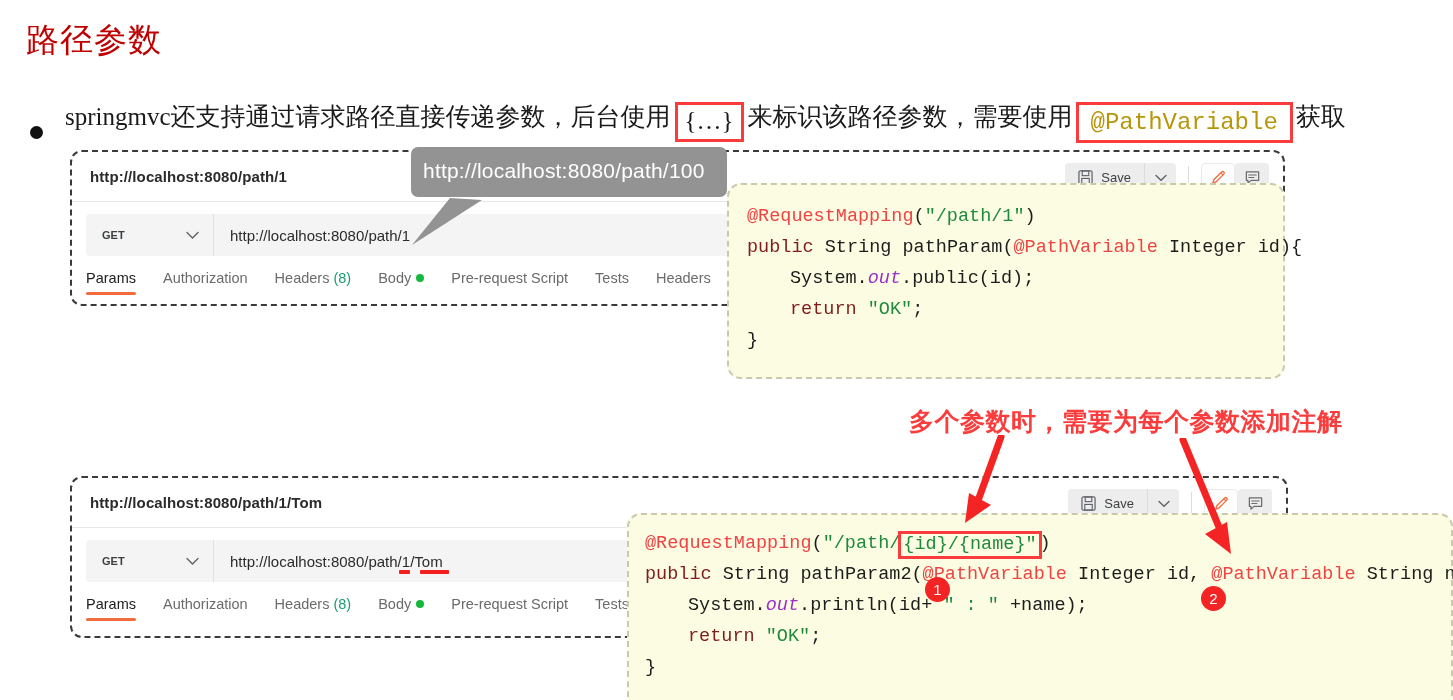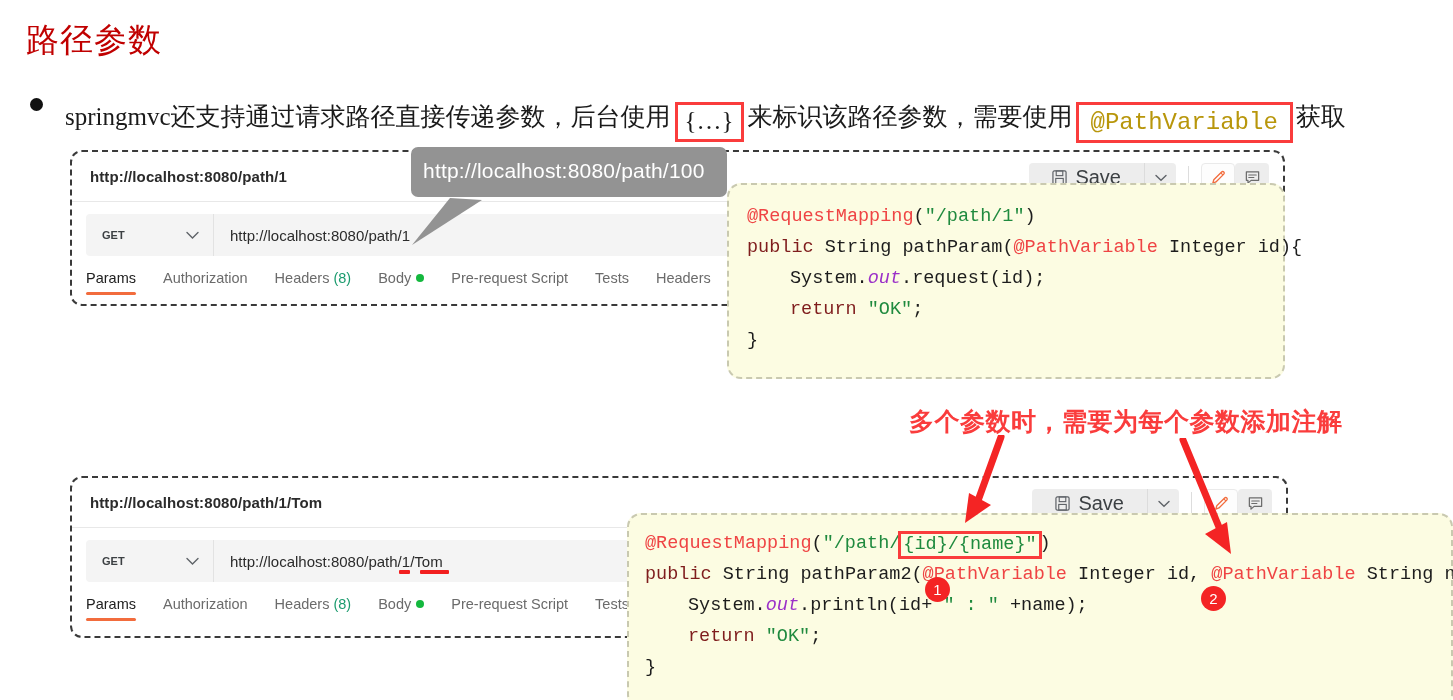--- a/index.html
+++ b/index.html
@@ -33,21 +33,21 @@
     letter-spacing: 1px;
     white-space: nowrap;
   }
 
   
   .bullet-row {
     position: absolute;
     left: 30px;
     top: 78px;
     display: flex;
-    align-items: flex-start;
+    align-items: flex-end;
     white-space: nowrap;
   }
   .bullet-dot {
     width: 13px;
     height: 13px;
     border-radius: 50%;
     background: #111111;
     margin-right: 22px;
     flex: 0 0 auto;
   }
@@ -118,22 +118,22 @@
     align-items: center;
     gap: 0px;
   }
   .pm-save {
     display: flex;
     align-items: center;
     gap: 8px;
     background: #ededed;
     border-radius: 4px 0 0 4px;
     height: 29px;
-    padding: 0 23px;
-    font-size: 20px;
+    padding: 0 13px;
+    font-size: 13px;
     color: #3c4043;
   }
   .pm-save-caret {
     background: #ededed;
     border-radius: 0 4px 4px 0;
     height: 29px;
     width: 31px;
     display: flex;
     align-items: center;
     justify-content: center;
@@ -420,21 +420,21 @@
   </div>
 
   <div class="codebox" id="codebox-1">
     <div>
       <span class="k-ann">@RequestMapping</span><span class="k-punct">(</span><span class="k-str">"/path/1"</span><span class="k-punct">)</span>
     </div>
     <div>
       <span class="k-kw">public</span>&nbsp;<span class="k-type">String</span>&nbsp;<span class="k-fn">pathParam</span><span class="k-punct">(</span><span class="k-ann">@PathVariable</span>&nbsp;<span class="k-type">Integer</span>&nbsp;<span class="k-type">id</span><span class="k-punct">){</span>
     </div>
     <div class="indent1">
-      <span class="k-type">System.</span><span class="k-italic">out</span><span class="k-type">.request(id);</span>
+      <span class="k-type">System.</span><span class="k-italic">out</span><span class="k-type">.public(id);</span>
     </div>
     <div class="indent1">
       <span class="k-kw">return</span>&nbsp;<span class="k-str">"OK"</span><span class="k-punct">;</span>
     </div>
     <div>
       <span class="k-punct">}</span>
     </div>
   </div>
 
   <div class="red-note">多个参数时，需要为每个参数添加注解</div>

